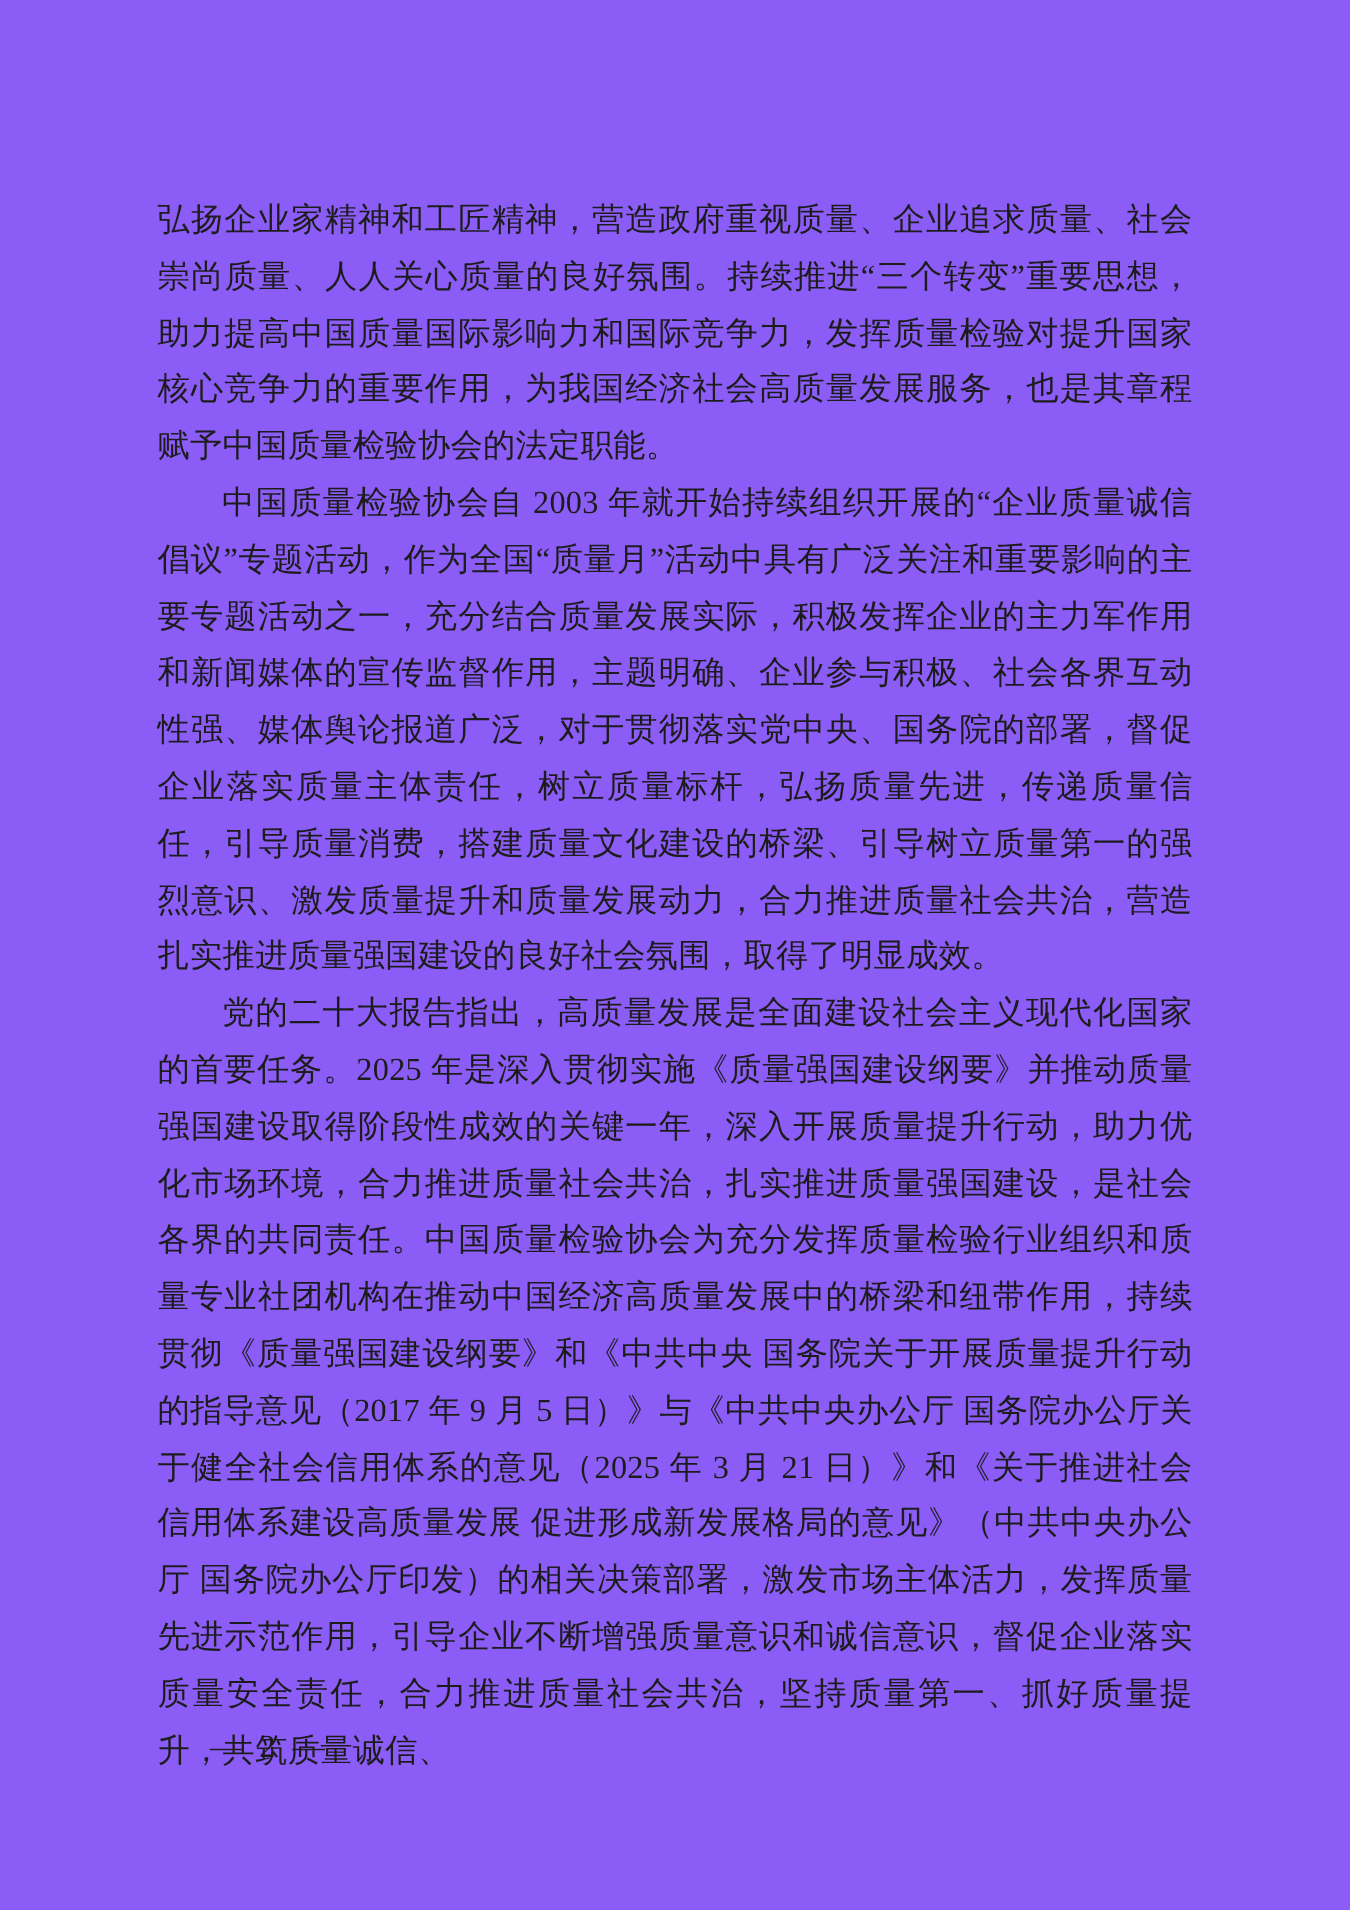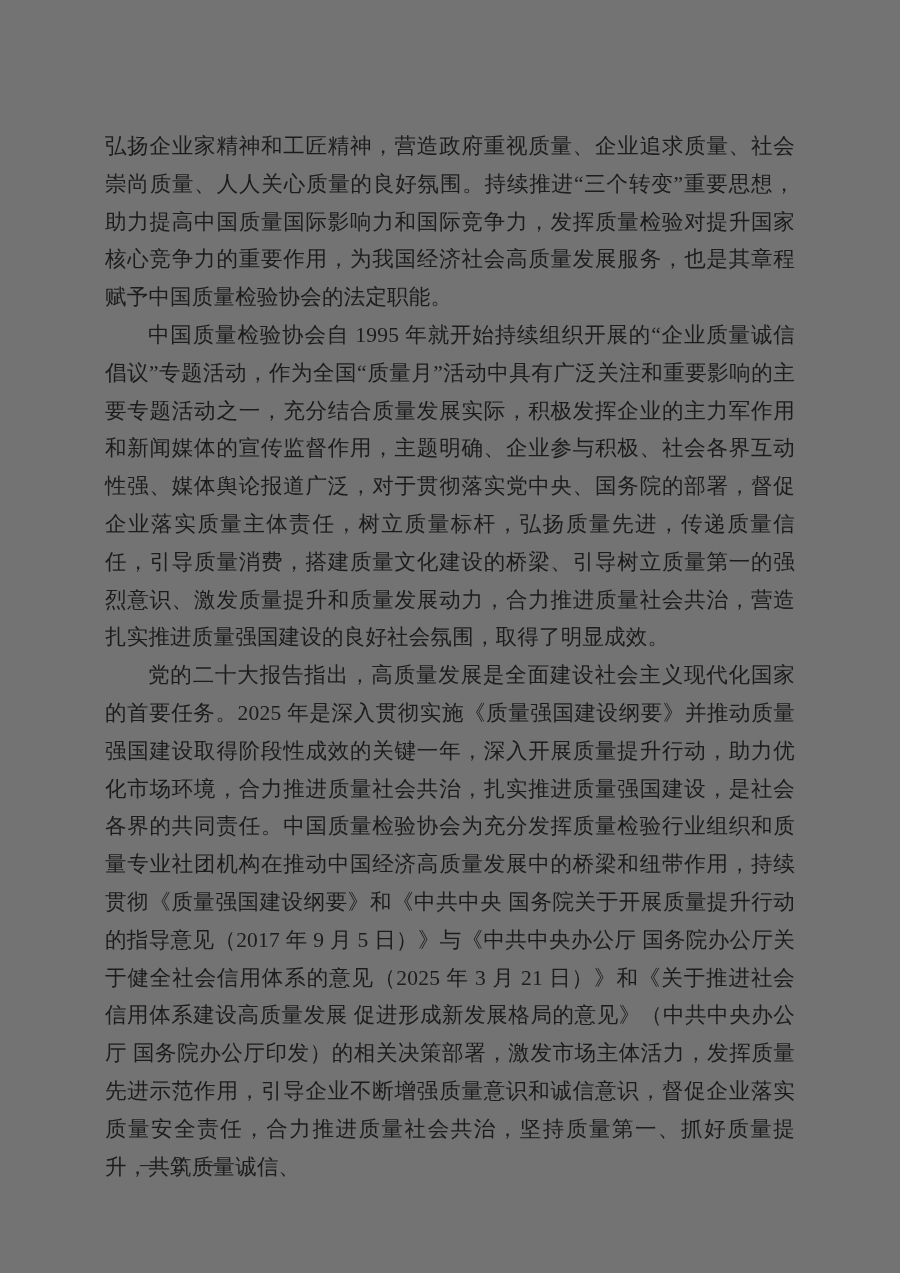--- a/index.html
+++ b/index.html
@@ -10,21 +10,21 @@
     width: 900px;
     height: 1273px;
     position: relative;
     background: #ffffff;
     overflow: hidden;
     font-family: "Liberation Serif", "DejaVu Serif", serif;
   }
   .page {
     position: absolute;
     inset: 0;
-    background: #737373;
+    background: #8b5cf6;
   }
   .body-text {
     position: absolute;
     left: 105px;
     top: 128px;
     width: 690px;
     font-size: 21.5px;
     line-height: 37.8px;
     color: #1c1c1c;
     text-align: justify;
@@ -48,17 +48,17 @@
     color: #1c1c1c;
     letter-spacing: 3px;
   }
 </style>
 </head>
 <body>
 
 <div class="page">
   <main class="body-text">
     <p class="para no-indent">弘扬企业家精神和工匠精神，营造政府重视质量、企业追求质量、社会崇尚质量、人人关心质量的良好氛围。持续推进“三个转变”重要思想，助力提高中国质量国际影响力和国际竞争力，发挥质量检验对提升国家核心竞争力的重要作用，为我国经济社会高质量发展服务，也是其章程赋予中国质量检验协会的法定职能。</p>
-    <p class="para">中国质量检验协会自 1995 年就开始持续组织开展的“企业质量诚信倡议”专题活动，作为全国“质量月”活动中具有广泛关注和重要影响的主要专题活动之一，充分结合质量发展实际，积极发挥企业的主力军作用和新闻媒体的宣传监督作用，主题明确、企业参与积极、社会各界互动性强、媒体舆论报道广泛，对于贯彻落实党中央、国务院的部署，督促企业落实质量主体责任，树立质量标杆，弘扬质量先进，传递质量信任，引导质量消费，搭建质量文化建设的桥梁、引导树立质量第一的强烈意识、激发质量提升和质量发展动力，合力推进质量社会共治，营造扎实推进质量强国建设的良好社会氛围，取得了明显成效。</p>
+    <p class="para">中国质量检验协会自 2003 年就开始持续组织开展的“企业质量诚信倡议”专题活动，作为全国“质量月”活动中具有广泛关注和重要影响的主要专题活动之一，充分结合质量发展实际，积极发挥企业的主力军作用和新闻媒体的宣传监督作用，主题明确、企业参与积极、社会各界互动性强、媒体舆论报道广泛，对于贯彻落实党中央、国务院的部署，督促企业落实质量主体责任，树立质量标杆，弘扬质量先进，传递质量信任，引导质量消费，搭建质量文化建设的桥梁、引导树立质量第一的强烈意识、激发质量提升和质量发展动力，合力推进质量社会共治，营造扎实推进质量强国建设的良好社会氛围，取得了明显成效。</p>
     <p class="para">党的二十大报告指出，高质量发展是全面建设社会主义现代化国家的首要任务。2025 年是深入贯彻实施《质量强国建设纲要》并推动质量强国建设取得阶段性成效的关键一年，深入开展质量提升行动，助力优化市场环境，合力推进质量社会共治，扎实推进质量强国建设，是社会各界的共同责任。中国质量检验协会为充分发挥质量检验行业组织和质量专业社团机构在推动中国经济高质量发展中的桥梁和纽带作用，持续贯彻《质量强国建设纲要》和《中共中央 国务院关于开展质量提升行动的指导意见（2017 年 9 月 5 日）》与《中共中央办公厅 国务院办公厅关于健全社会信用体系的意见（2025 年 3 月 21 日）》和《关于推进社会信用体系建设高质量发展 促进形成新发展格局的意见》（中共中央办公厅 国务院办公厅印发）的相关决策部署，激发市场主体活力，发挥质量先进示范作用，引导企业不断增强质量意识和诚信意识，督促企业落实质量安全责任，合力推进质量社会共治，坚持质量第一、抓好质量提升，共筑质量诚信、</p>
   </main>
   <footer class="page-footer">— 2 —</footer>
 </div>
 
 </body></html>

